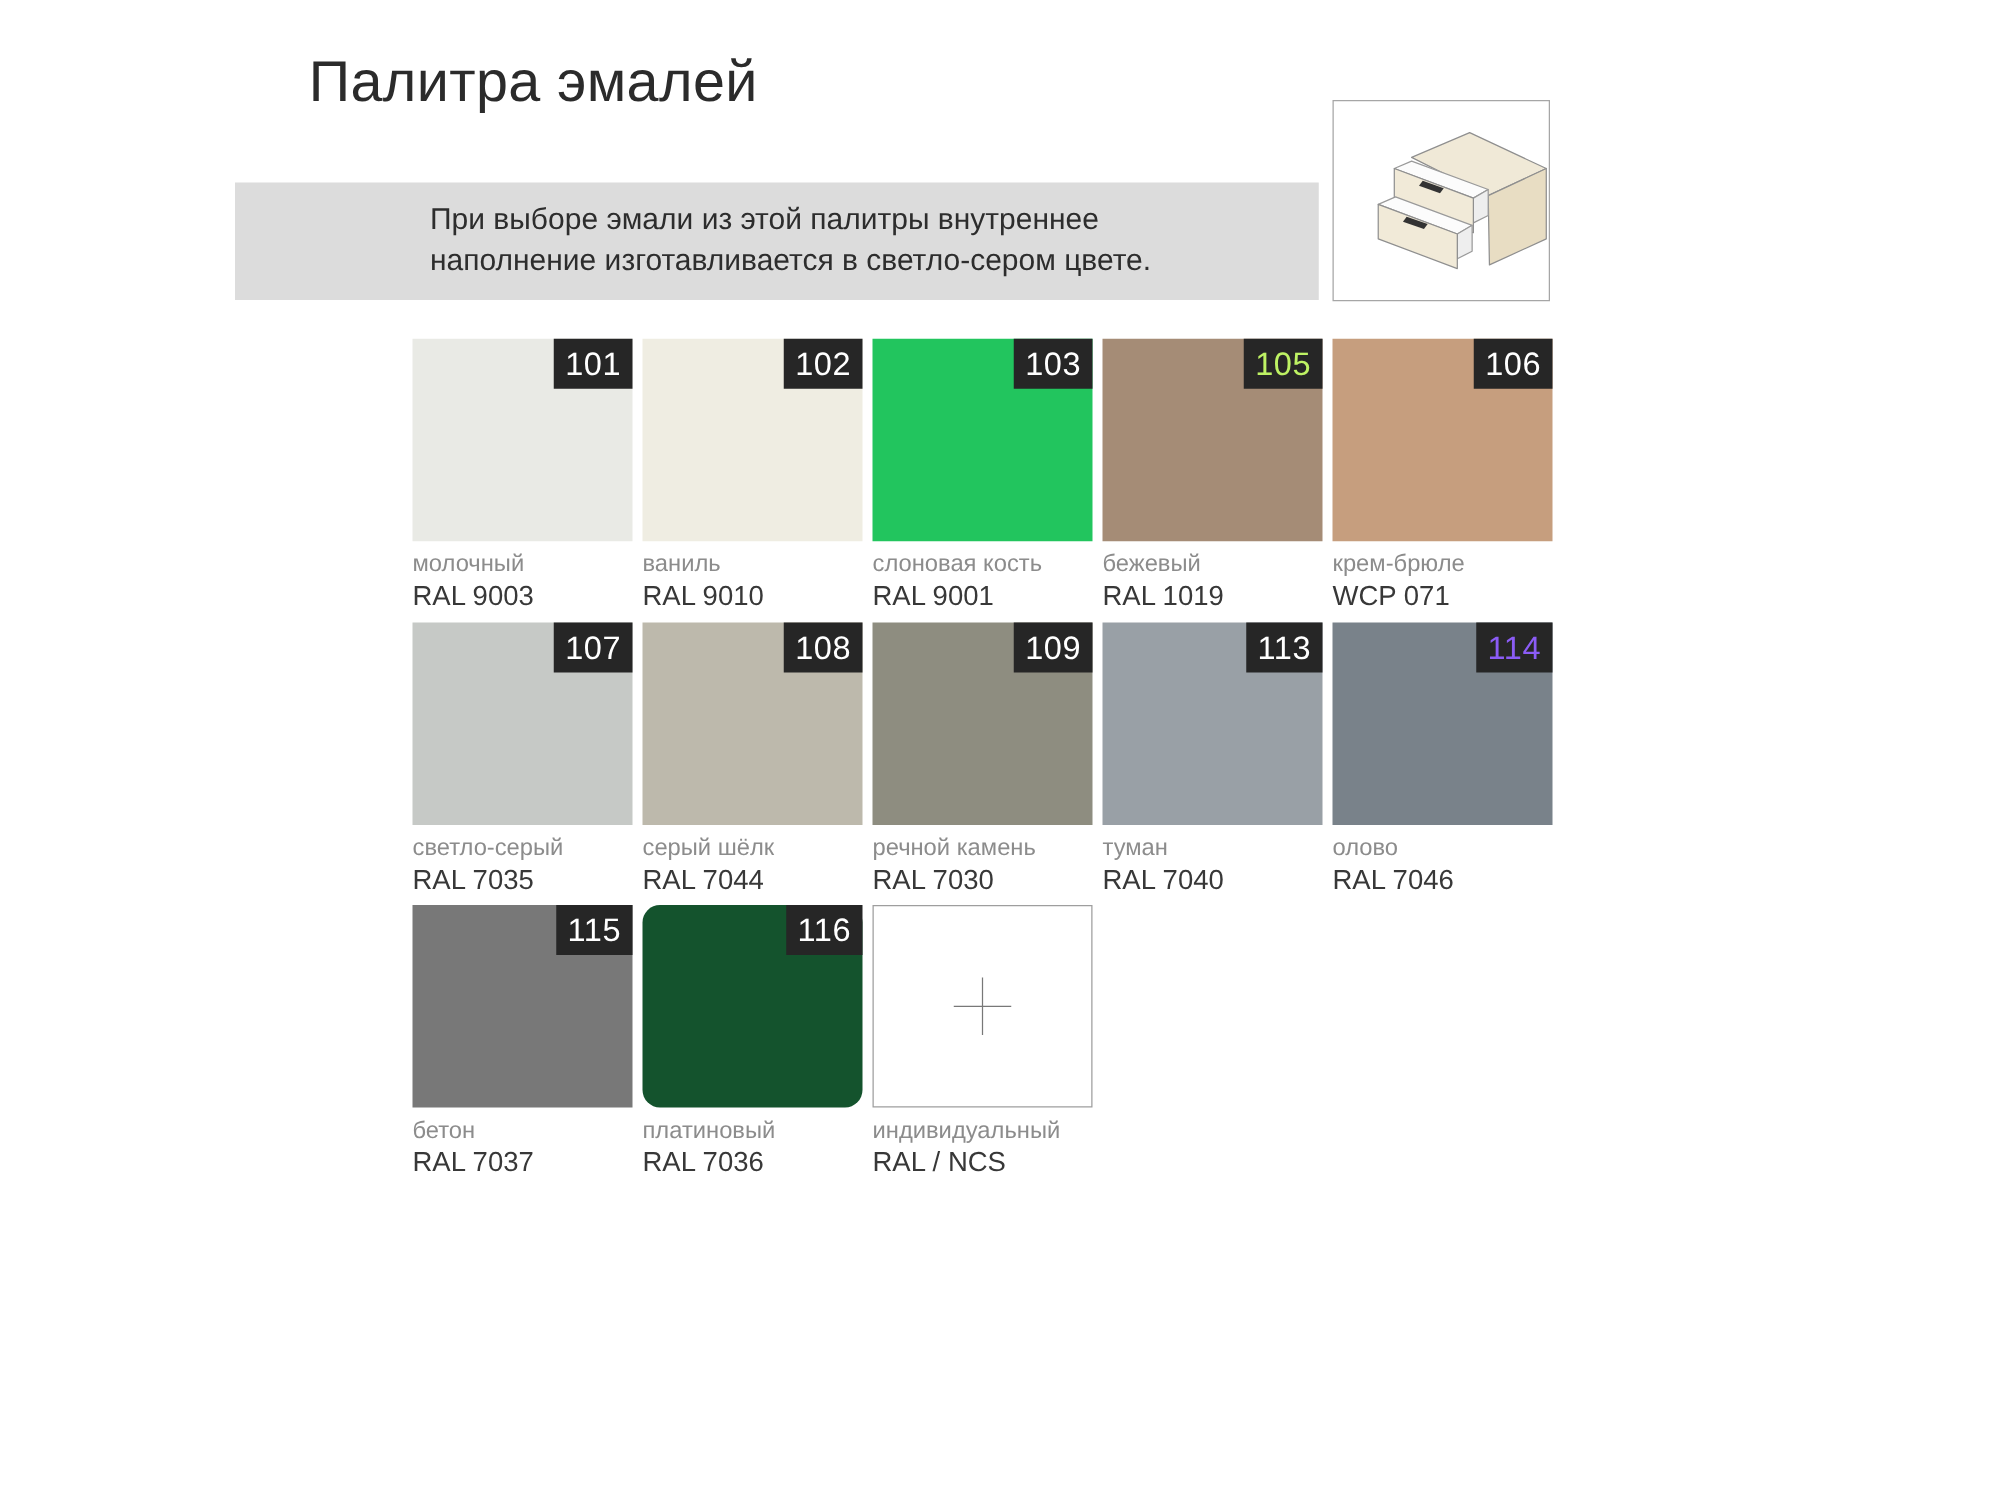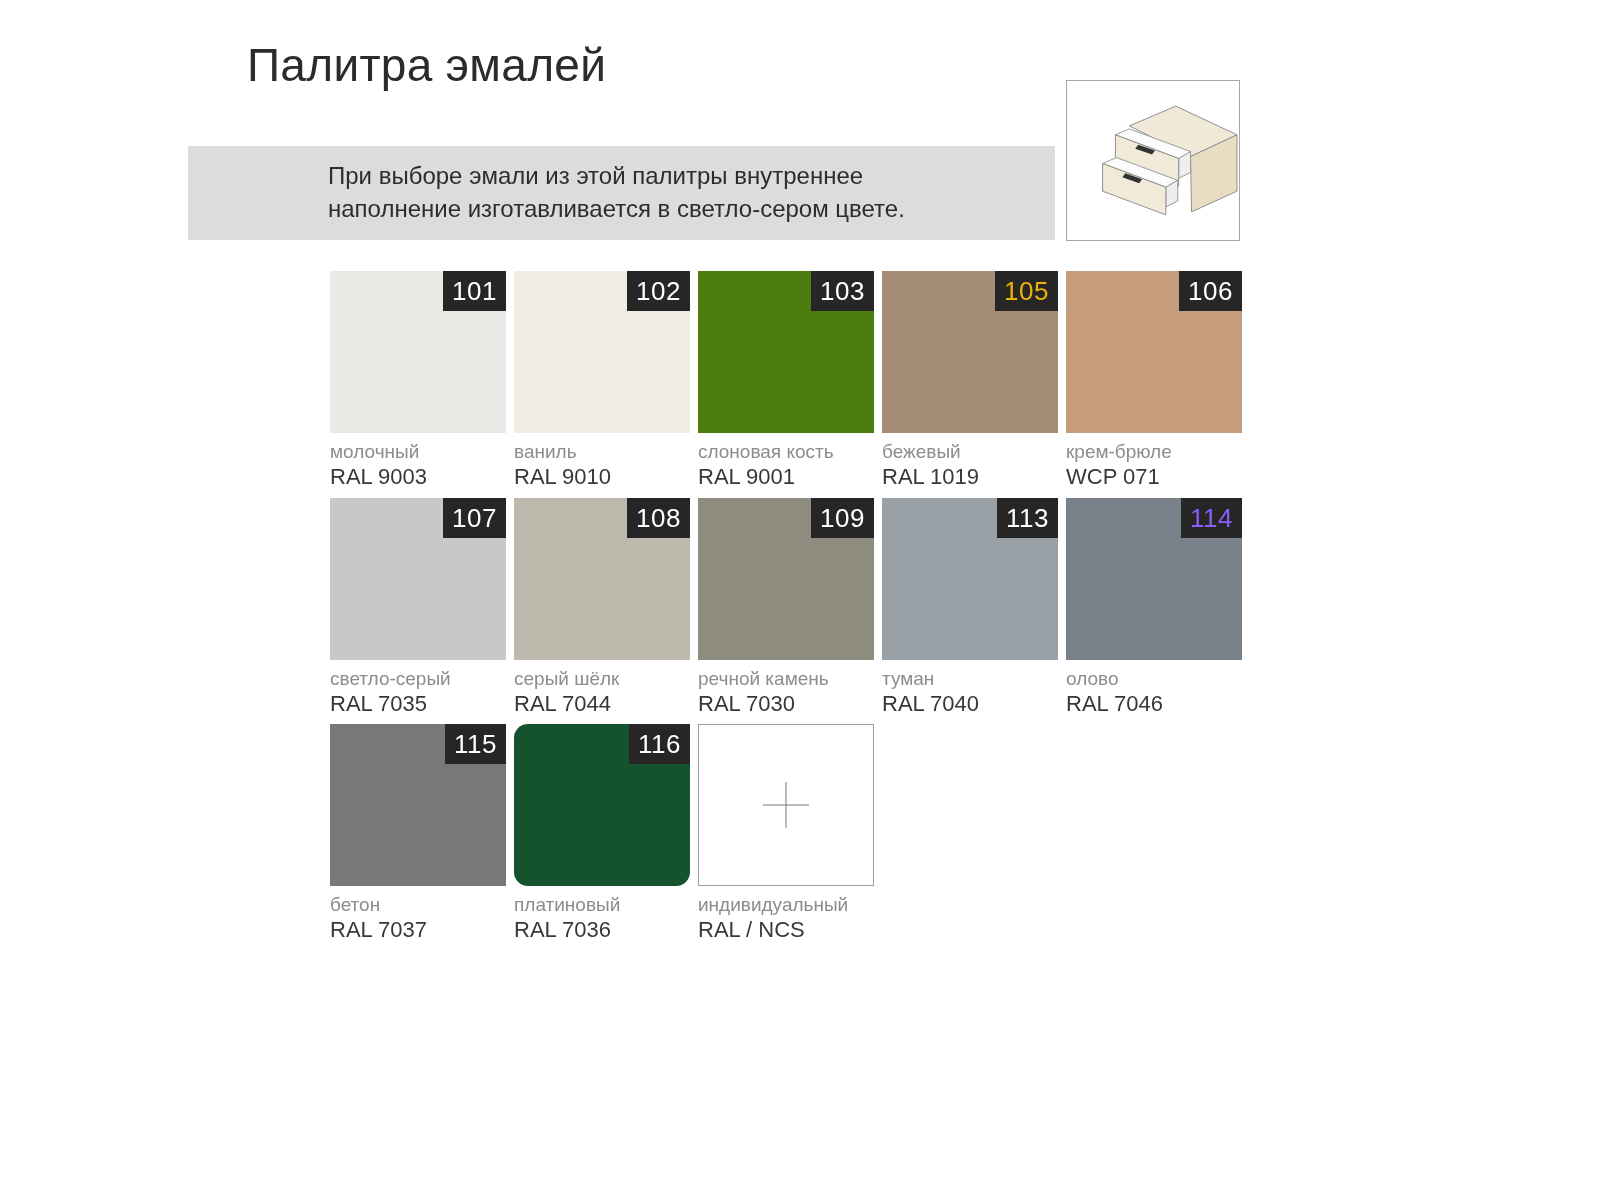--- a/index.html
+++ b/index.html
@@ -11,21 +11,21 @@
   }
   .page-title {
     position:absolute; left:247px; top:38px;
     font-size:46px; font-weight:400; color:#2b2b2b; letter-spacing:0.3px;
   }
   .note-box {
     position:absolute; left:188px; top:146px; width:867px; height:94px;
     background:#dcdcdc;
   }
   .note-text {
-    position:absolute; left:140px; top:50%; transform:translateY(-50%);
+    position:absolute; left:156px; top:50%; transform:translateY(-50%);
     width:600px; font-size:24px; line-height:1.36; color:#2d2d2d;
   }
   .drawer-box {
     position:absolute; left:1066px; top:80px; width:174px; height:161px;
     background:#ffffff; border:1px solid #a6a6a6;
   }
   .drawer-box svg { display:block; width:100%; height:100%; }
   .grid {
     position:absolute; left:330px; top:271px; width:916px;
     display:grid; grid-template-columns:repeat(5,176px);
@@ -100,32 +100,32 @@
     <div class="cell">
       <div class="swatch" style="background: rgb(239, 237, 226);">
         <div class="badge" style="background: rgb(38, 38, 38); color: rgb(255, 255, 255);">102</div>
 
       </div>
       <div class="name">ваниль</div>
       <div class="code">RAL 9010</div>
     </div>
 
     <div class="cell">
-      <div class="swatch" style="background: #4d7c0f;">
+      <div class="swatch" style="background: #22c55e;">
         <div class="badge" style="background: rgb(38, 38, 38); color: rgb(255, 255, 255);">103</div>
 
       </div>
       <div class="name">слоновая кость</div>
       <div class="code">RAL 9001</div>
     </div>
 
 
     <div class="cell">
       <div class="swatch" style="background: rgb(165, 140, 118);">
-        <div class="badge" style="background: rgb(38, 38, 38); color: #eab308; margin-left: 11px;">105</div>
+        <div class="badge" style="background: rgb(38, 38, 38); color: #bef264; margin-left: 11px;">105</div>
 
       </div>
       <div class="name">бежевый</div>
       <div class="code">RAL 1019</div>
     </div>
 
     <div class="cell">
       <div class="swatch" style="background: rgb(198, 158, 126);">
         <div class="badge" style="background: rgb(38, 38, 38); color: rgb(255, 255, 255);">106</div>
 

